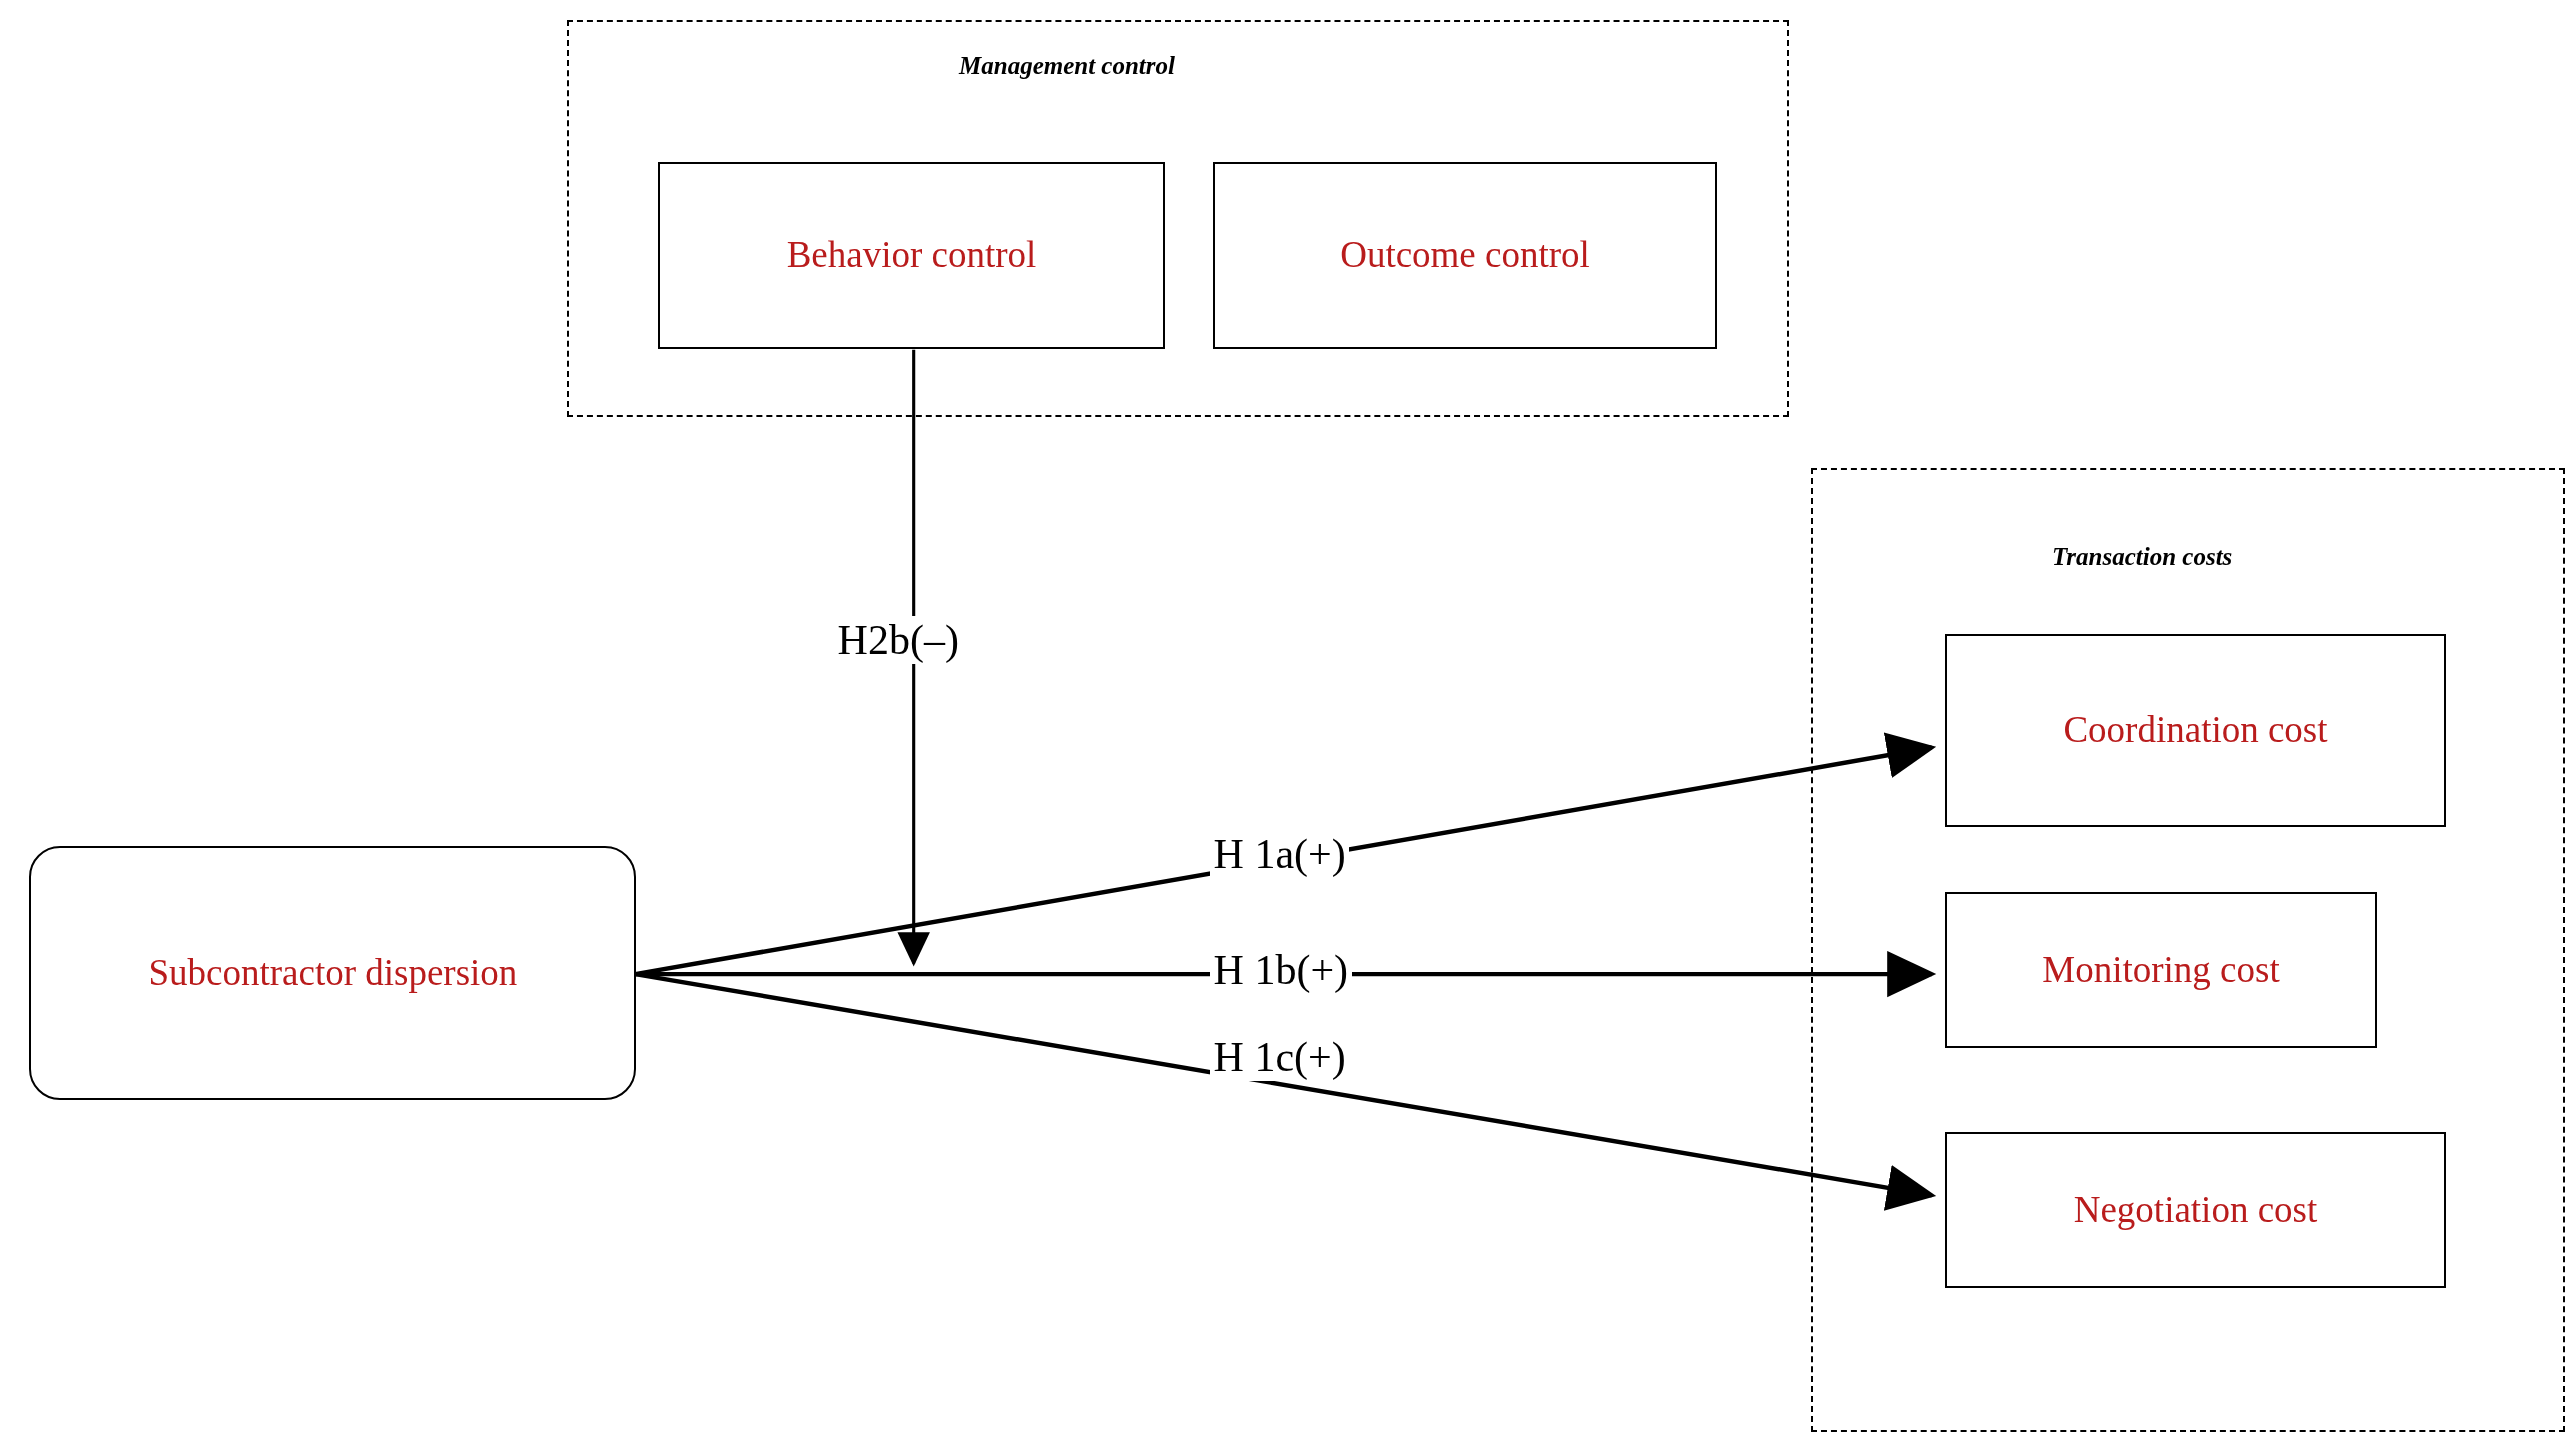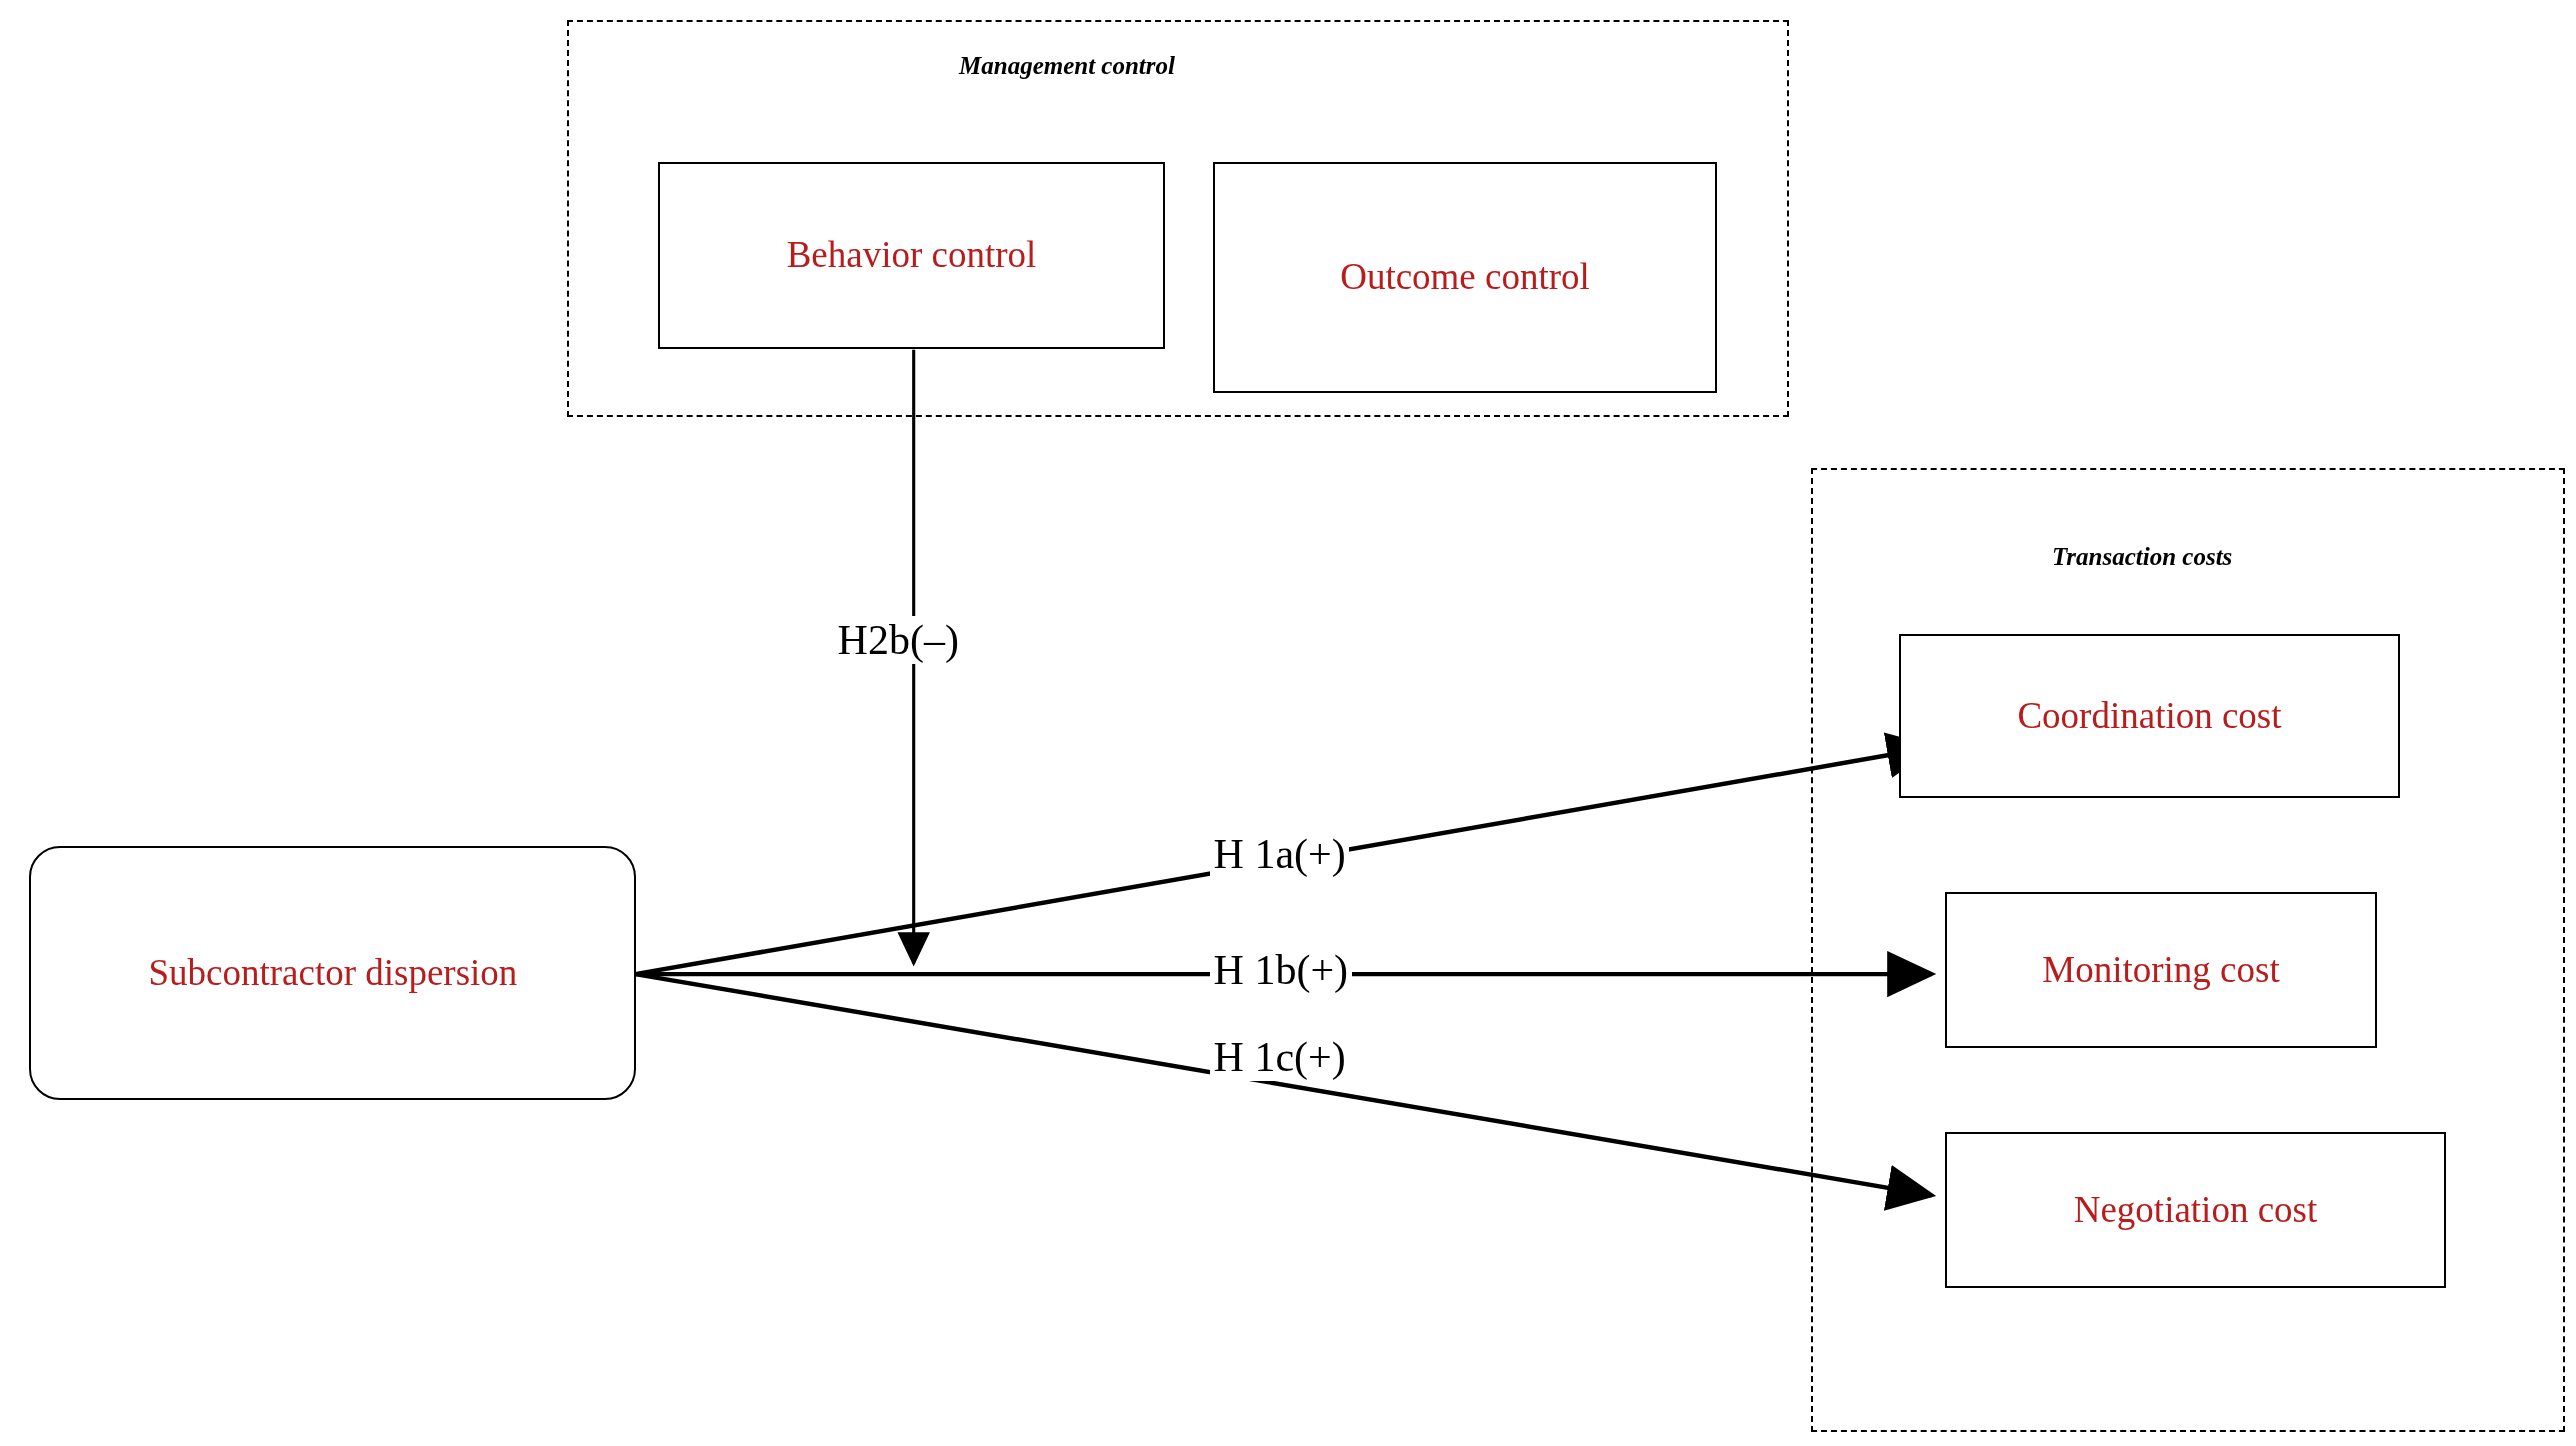--- a/index.html
+++ b/index.html
@@ -87,29 +87,29 @@
 
     <line x1="712" y1="1092" x2="2165" y2="1092" stroke="#000000" stroke-width="5" marker-end="url(#arrow)"></line>
 
     <line x1="712" y1="1092" x2="2165" y2="1340" stroke="#000000" stroke-width="5" marker-end="url(#arrow)"></line>
   </svg>
 
   <div class="node" style="left:658px; top:162px; width:507px; height:187px;">
     <span>Behavior control</span>
   </div>
 
-  <div class="node" style="left:1213px; top:162px; width:504px; height:231px;text-align:center;">
+  <div class="node" style="left:1213px; top:162px; width:504px; height:187px;text-align:center;">
     <span>Outcome control</span>
   </div>
 
   <div class="node" style="left:29.4px; top:846px; width:607px; height:254px;border-radius:31px;">
     <span>Subcontractor dispersion</span>
   </div>
 
-  <div class="node" style="left:1899px; top:634px; width:501px; height:164px;">
+  <div class="node" style="left:1945px; top:634px; width:501px; height:193px;">
     <span>Coordination cost</span>
   </div>
 
   <div class="node" style="left:1945px; top:892px; width:432px; height:156px;">
     <span>Monitoring cost</span>
   </div>
 
   <div class="node" style="left:1945px; top:1120px; width:501px; height:156px;margin-top:12px;">
     <span>Negotiation cost</span>
   </div>

